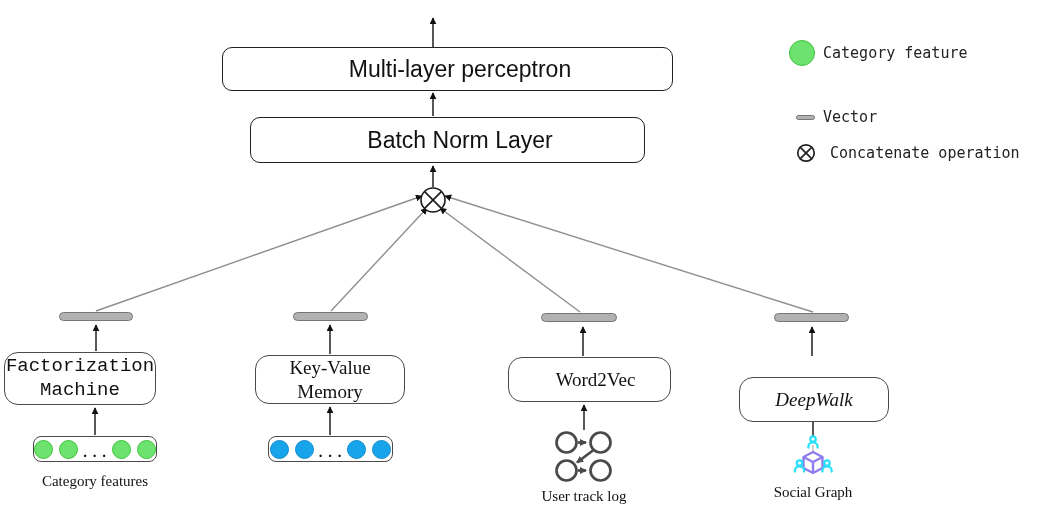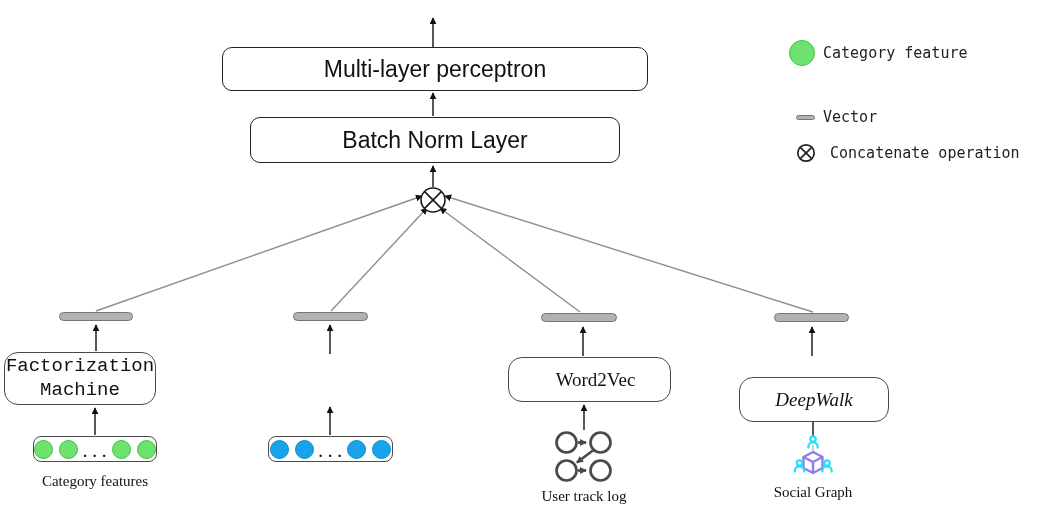--- a/index.html
+++ b/index.html
@@ -2,21 +2,21 @@
 <html><head>
 <meta charset="utf-8">
 <style>
   html,body{margin:0;padding:0;background:#ffffff;}
   #canvas{position:relative;width:1045px;height:528px;background:#ffffff;overflow:hidden;
           font-family:"Liberation Serif", serif;color:#111;}
   svg.overlay{position:absolute;left:0;top:0;width:1045px;height:528px;pointer-events:none;}
 
   .bigbox{position:absolute;display:flex;align-items:center;justify-content:center;
           background:#fff;border:1.6px solid #222;border-radius:10px;
-          font-family:"Liberation Sans", sans-serif;font-size:23px;color:#111;}
+          font-family:"Liberation Sans", sans-serif;font-size:23px;color:#111;padding-left:25px;}
   #mlp-box{left:222px;top:47px;width:424px;height:42px;}
   #bn-box{left:250px;top:117px;width:368px;height:44px;}
 
   .algobox{position:absolute;display:flex;align-items:center;justify-content:center;
            text-align:center;background:#fff;border:1.3px solid #4a4a4a;border-radius:14px;
            font-family:"Liberation Serif", serif;font-size:19px;line-height:1.22;color:#111;
            white-space:pre-line;}
   #fm-box{left:4px;top:352px;width:150px;height:51px;font-family:Liberation Mono, monospace;}
   #kv-box{left:255px;top:355px;width:148px;height:47px;}
   #w2v-box{left:508px;top:357px;width:149px;height:43px;padding-left:12px;}
@@ -107,20 +107,22 @@
     <span>Batch Norm Layer</span>
   </div>
 
   <div class="vector-bar" id="bar-fm"></div>
   <div class="vector-bar" id="bar-kv"></div>
   <div class="vector-bar" id="bar-w2v"></div>
   <div class="vector-bar" id="bar-dw"></div>
 
   <div class="algobox" id="fm-box">Factorization
 Machine</div>
+  <div class="algobox" id="kv-box">Key-Value
+Memory</div>
   <div class="algobox" id="w2v-box">Word2Vec</div>
   <div class="algobox" id="dw-box">DeepWalk</div>
 
   <div class="feat-row" id="cat-row">
     <span class="dot green"></span>
     <span class="dot green"></span>
     <span class="dots">. . .</span>
     <span class="dot green"></span>
     <span class="dot green"></span>
   </div>

